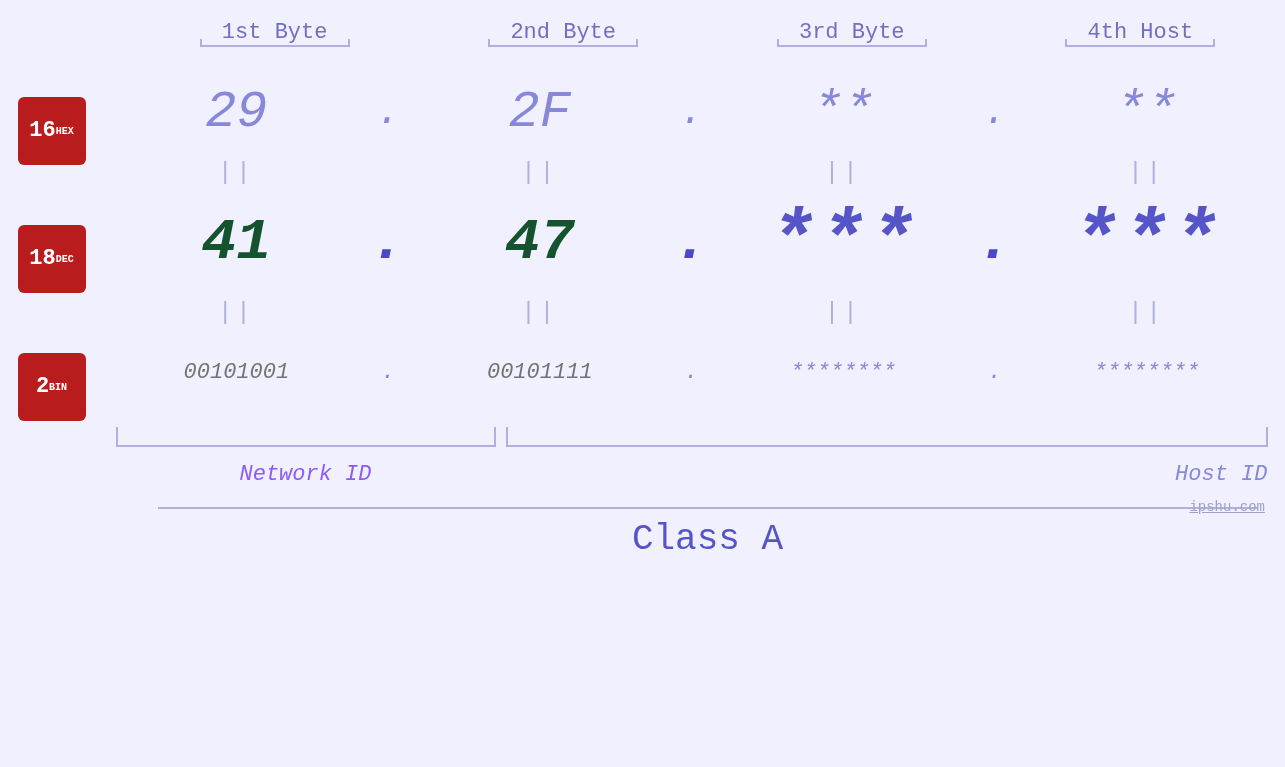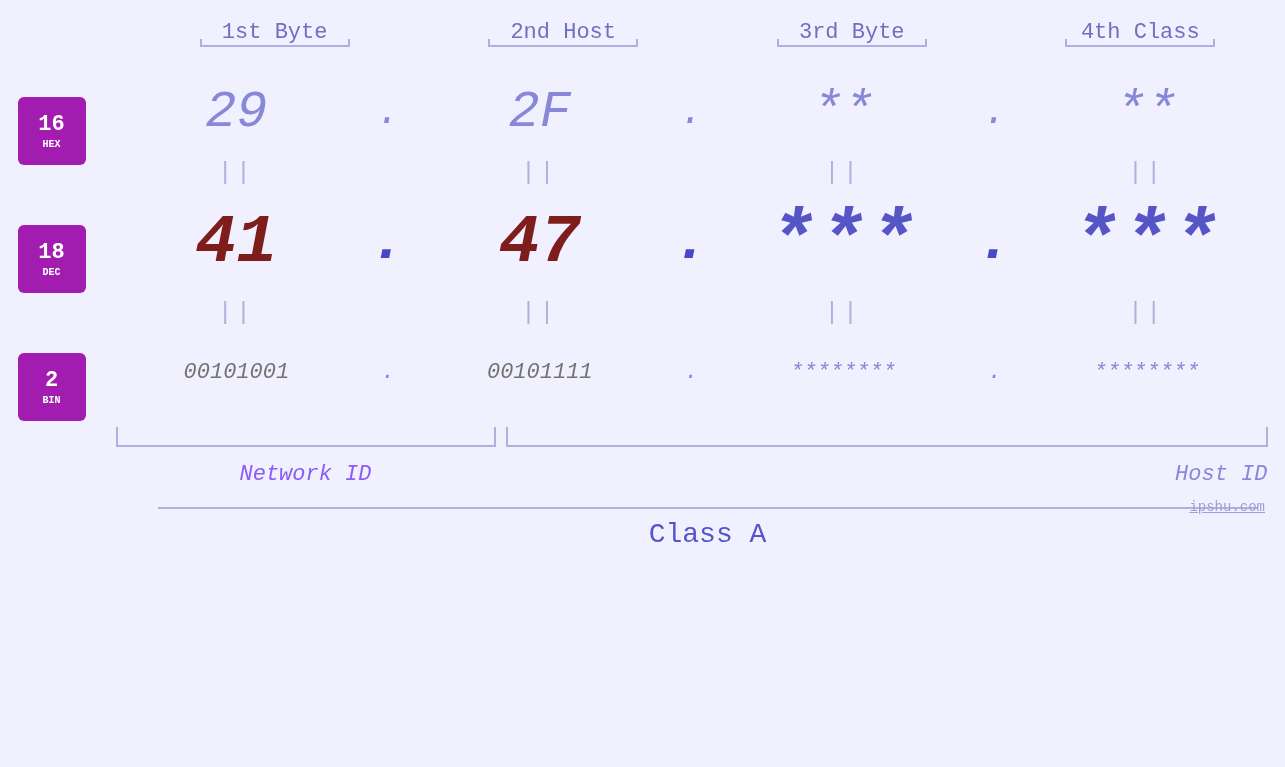--- a/index.html
+++ b/index.html
@@ -75,27 +75,26 @@
     
     .base-labels {
       display: flex;
       flex-direction: column;
       gap: 60px;
       margin-top: 30px;
       margin-right: 30px;
     }
 
     .base-badge {
-      background: #a21caf;
+      background: #b91c1c;
       color: white;
       width: 68px;
       height: 68px;
       border-radius: 6px;
       display: flex;
-      flex-direction: column;
       align-items: center;
       justify-content: center;
     }
 
     .base-number {
       font-size: 22px;
       font-weight: bold;
       line-height: 1.2;
     }
 
@@ -165,22 +164,22 @@
       font-size: 24px;
       letter-spacing: 4px;
     }
 
     .eq-dot-cell {
       width: 40px;
     }
 
     
     .dec-value {
-      color: #7f1d1d;
-      font-size: 68px;
+      color: #14532d;
+      font-size: 58px;
       font-family: 'Courier New', Courier, monospace;
       font-weight: bold;
     }
 
     .dec-dot {
       color: #4848c8;
       font-size: 60px;
       font-weight: bold;
     }
 
@@ -265,21 +264,21 @@
 
     .class-line {
       width: 100%;
       height: 2px;
       background: #b0b0e0;
     }
 
     .class-label {
       text-align: center;
       color: #5555c8;
-      font-size: 28px;
+      font-size: 36px;
       font-family: 'Courier New', Courier, monospace;
       margin-top: 10px;
     }
 
     
     .watermark {
       position: absolute;
       bottom: 24px;
       right: 20px;
       color: #a0a0d0;
@@ -309,35 +308,35 @@
   <div class="byte-headers">
     <div class="cell">
       <div>
         <div class="byte-header">1st Byte</div>
         <div class="bracket-line"></div>
       </div>
     </div>
     <div class="dot-cell"></div>
     <div class="cell">
       <div>
-        <div class="byte-header">2nd Host</div>
+        <div class="byte-header">2nd Byte</div>
         <div class="bracket-line"></div>
       </div>
     </div>
     <div class="dot-cell"></div>
     <div class="cell">
       <div>
         <div class="byte-header">3rd Byte</div>
         <div class="bracket-line"></div>
       </div>
     </div>
     <div class="dot-cell"></div>
     <div class="cell">
       <div>
-        <div class="byte-header">4th Class</div>
+        <div class="byte-header">4th Host</div>
         <div class="bracket-line"></div>
       </div>
     </div>
   </div>
 
   <div class="main-grid">
 
     <div class="base-labels">
       <div class="base-badge">
         <span class="base-number">16</span>

